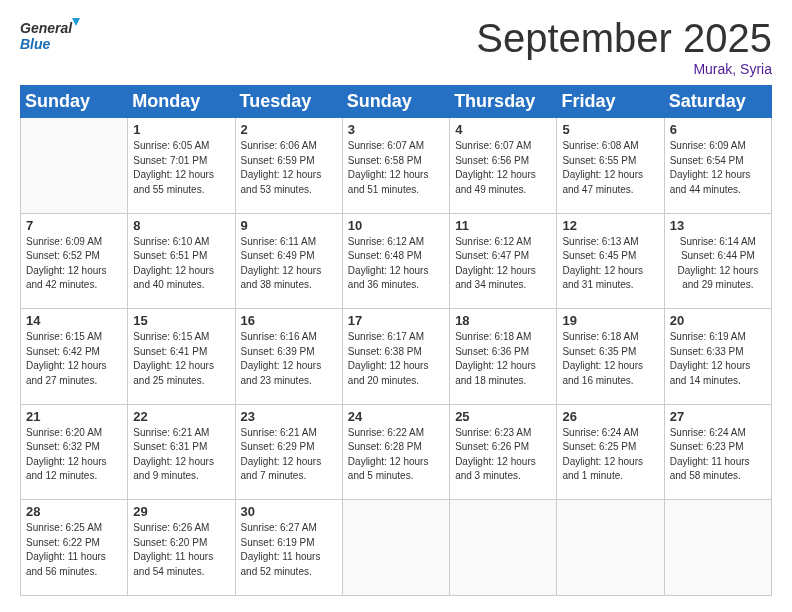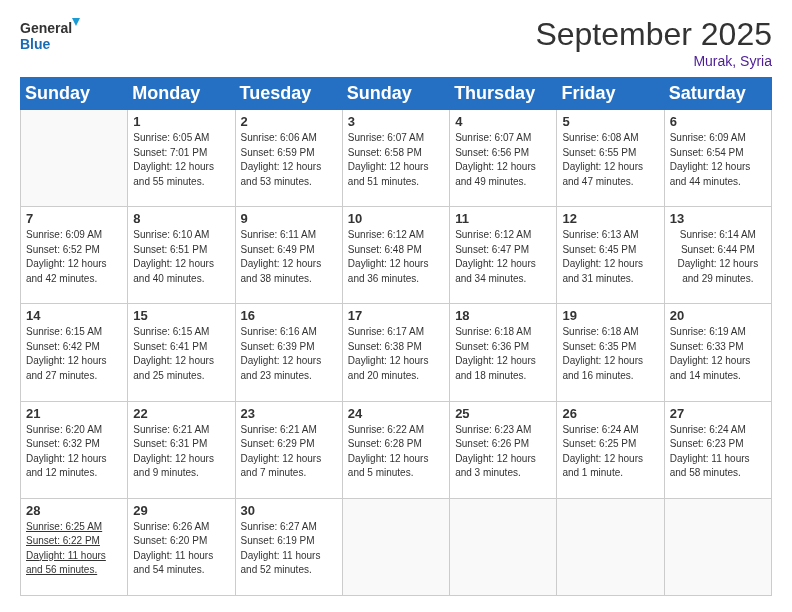--- a/index.html
+++ b/index.html
@@ -20,26 +20,27 @@
     .header {
       display: flex;
       justify-content: space-between;
       align-items: flex-start;
       margin-bottom: 8px;
     }
     .logo {
       display: flex;
       align-items: flex-start;
       gap: 4px;
+      font-style: italic;
     }
     .title-block {
       text-align: right;
     }
     .month-title {
-      font-size: 32px;
+      font-size: 40px;
       color: #333;
       font-weight: normal;
     }
     .location {
       font-size: 14px;
       color: #4c1d95;
     }
     .calendar {
       flex: 1;
       border-collapse: collapse;
@@ -303,21 +304,21 @@
             <span class="day-num">27</span>
             <div class="day-info" style="white-space: pre-line;">Sunrise: 6:24 AM
 Sunset: 6:23 PM
 Daylight: 11 hours
 and 58 minutes.</div>
           </td>
         </tr>
         <tr>
           <td>
             <span class="day-num">28</span>
-            <div class="day-info" style="white-space: pre-line; text-decoration: underline;">Sunrise: 6:25 AM
+            <div class="day-info" style="white-space: pre-line;">Sunrise: 6:25 AM
 Sunset: 6:22 PM
 Daylight: 11 hours
 and 56 minutes.</div>
           </td>
           <td>
             <span class="day-num">29</span>
             <div class="day-info" style="white-space: pre-line;">Sunrise: 6:26 AM
 Sunset: 6:20 PM
 Daylight: 11 hours
 and 54 minutes.</div>

